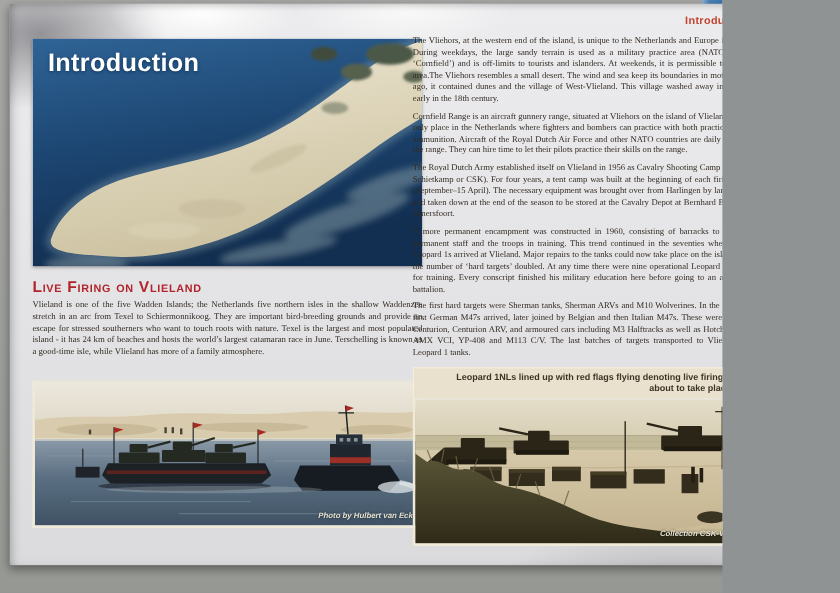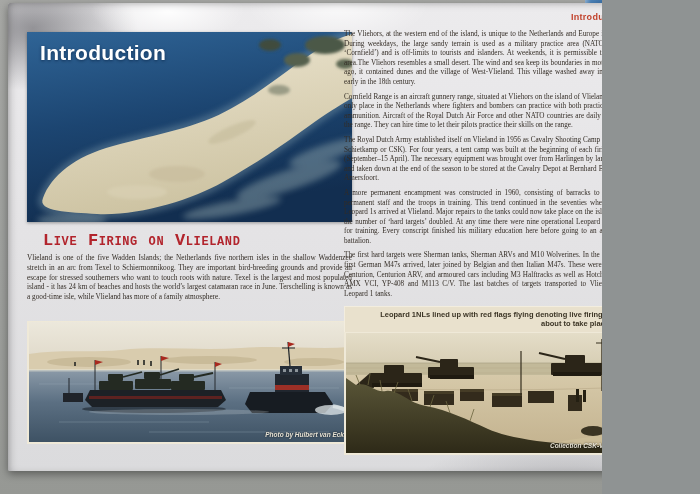--- a/index.html
+++ b/index.html
@@ -24,22 +24,22 @@
       background:rgba(255,255,255,.8);}
 
   .col-left{position:absolute;left:19px;top:29px;width:325px;}
   .col-right{position:absolute;left:336px;top:27px;width:288px;}
 
   .island{position:relative;width:325px;height:190px;overflow:hidden;box-shadow:0 1px 3px rgba(0,0,0,.35);}
   .island svg{display:block;width:100%;height:100%;}
   .island-title{position:absolute;left:13px;top:9px;font-weight:bold;font-size:21px;color:#ffffff;
       letter-spacing:.3px;text-shadow:0 1px 3px rgba(0,25,55,.6);}
 
-  .section-heading{margin:9px 16px 3px;font-weight:bold;font-variant:small-caps;font-size:17px;
-      letter-spacing:.6px;color:#b2242c;font-family:Liberation Mono, monospace;}
+  .section-heading{margin:9px 0 3px;font-weight:bold;font-variant:small-caps;font-size:13px;
+      letter-spacing:.6px;color:#b2242c;}
   .bodytext{font-family:"Liberation Serif",serif;font-size:7.3px;line-height:9.8px;
       text-align:justify;color:#332c25;margin:0 0 5px;}
   .col-right .bodytext{font-size:7.2px;line-height:9.6px;}
 
   .photo-block{margin-top:19px;}
   .col-right .photo-block{margin-top:7px;}
   .caption{background:#e9e1cd;border:1px solid #f3edde;border-bottom:none;
       padding:4px 20px 3px;font-weight:bold;font-size:7.5px;line-height:1.15;
       color:#3c3526;text-align:right;}
   .photo-frame{position:relative;height:120px;overflow:hidden;border:2px solid #efe9d8;border-top:1px solid #efe9d8;}

